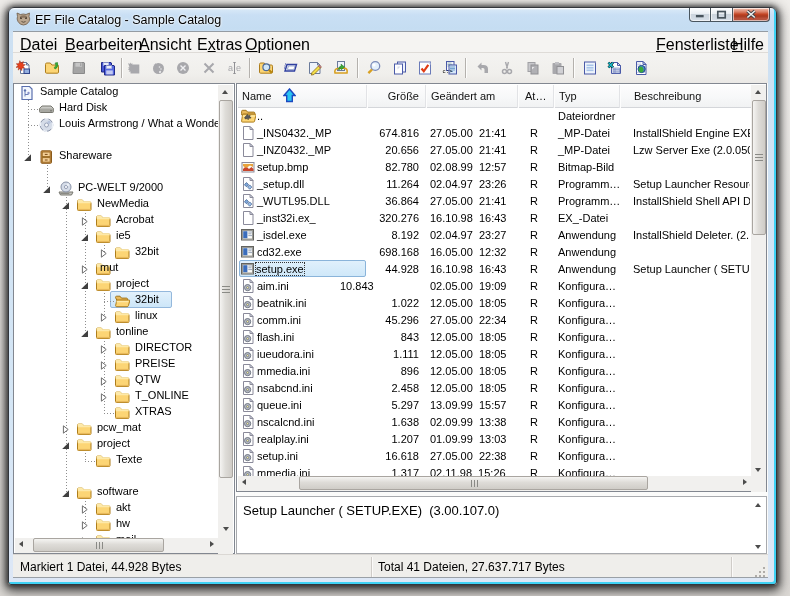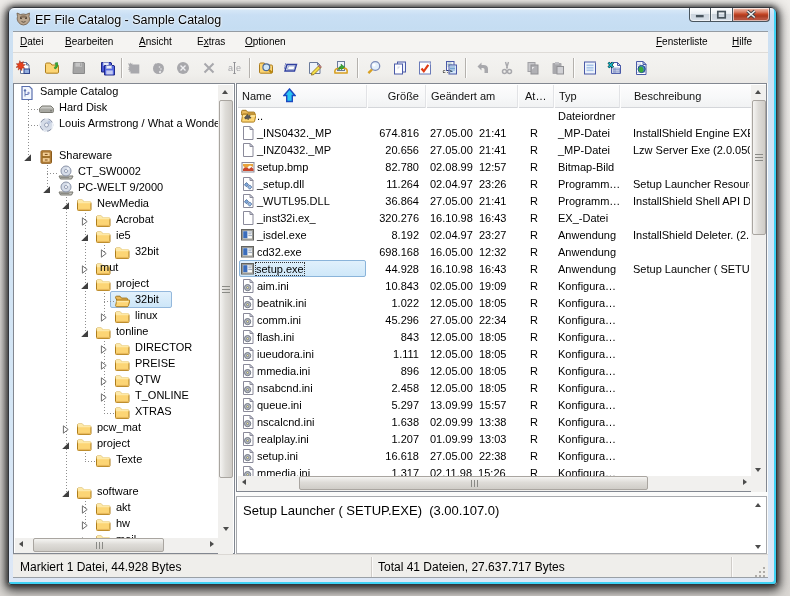--- a/index.html
+++ b/index.html
@@ -12,21 +12,21 @@
 #title{position:absolute;left:26px;top:5px;font-size:12.5px;color:#000;text-shadow:0 0 3px #fff,0 0 2px #fff;white-space:nowrap}
 
 .cb{position:absolute;top:0;height:14px;border:1px solid #49555e;border-top:none;box-shadow:inset 0 0 0 1px rgba(255,255,255,.6)}
 #b-min{left:680px;width:22px;border-radius:0 0 0 4px;background:linear-gradient(180deg,#fdfeff 0,#e9eef3 45%,#ccd5de 50%,#d7dfe8 100%)}
 #b-max{left:702px;width:22px;border-left:none;background:linear-gradient(180deg,#fdfeff 0,#e9eef3 45%,#ccd5de 50%,#d7dfe8 100%)}
 #b-cls{left:724px;width:37px;border-left:none;border-radius:0 0 4px 0;background:linear-gradient(180deg,#f2c3b2 0,#db8168 30%,#c34524 48%,#a93a20 62%,#bd5741 85%,#a04532 100%)}
 .glyph{position:absolute;left:0;top:0;width:100%;height:100%}
 
 #client{position:absolute;left:4px;top:23px;width:755px;height:547px;background:#fbfbfa;border-top:1px solid #959ca3;border-bottom:1px solid #9aa0a6;overflow:hidden}
 #menubar{position:absolute;left:0;top:0;width:755px;height:21px;background:#f5f4f2;border-bottom:1px solid #dedbd7}
-.mi{position:absolute;top:4px;font-size:10px;color:#000;white-space:nowrap}
+.mi{position:absolute;top:4px;font-size:16px;color:#000;white-space:nowrap}
 .mi u{text-decoration:underline}
 #toolbar{position:absolute;left:0;top:21px;width:755px;height:30px;background:linear-gradient(180deg,#f4f3f1 0,#f0efec 70%,#eae8e5 100%)}
 .ti{position:absolute;top:7px;width:16px;height:16px}
 .tsep{position:absolute;top:5px;width:1px;height:20px;background:#b4b1ad;box-shadow:1px 0 0 #fdfdfc}
 
 .panel{position:absolute;border:1px solid #828790;background:#fff}
 #treep{left:0px;top:51px;width:222px;height:471px}
 #listp{left:223px;top:51px;width:531px;height:409px}
 #descp{left:223px;top:464px;width:531px;height:58px}
 #statusbar{position:absolute;left:0;top:522px;width:755px;height:25px;background:#efeeeb;border-top:1px solid #dbd8d4}
@@ -268,31 +268,20 @@
           </svg>
 <div class="tic" style="left:24px"><svg width="16" height="16" viewBox="0 0 16 16">
               <rect x="3" y="1.8" width="10.5" height="12.5" rx="1" fill="#dfa055" stroke="#8a5a1c"></rect>
               <rect x="4.2" y="3" width="8" height="4.6" fill="#f4cf96" stroke="#9a6a24"></rect>
               <rect x="4.2" y="8.6" width="8" height="4.6" fill="#f4cf96" stroke="#9a6a24"></rect>
               <rect x="6.8" y="4.9" width="2.8" height="1" fill="#7a4a14"></rect>
               <rect x="6.8" y="10.5" width="2.8" height="1" fill="#7a4a14"></rect>
             </svg></div>
 <div class="tl" style="left:45px">Shareware</div>
 </div>
-<div class="tr" style="top:81px">
-<div class="dhl" style="left:33px;top:8px;width:10px"></div>
-<div class="tic" style="left:43px"><svg width="18" height="17" viewBox="0 0 18 17">
-              <path d="M2 11 h14 l-1.5 3 h-11 Z" fill="#c5c5c0" stroke="#77776f"></path>
-              <rect x="3.3" y="12" width="9" height="1" fill="#8a8a84"></rect>
-              <circle cx="9" cy="6" r="5" fill="#d5dce8" stroke="#8a93a8"></circle>
-              <circle cx="9" cy="6" r="1.6" fill="#f4f6fa" stroke="#9aa3b8"></circle>
-              <circle cx="11" cy="3.8" r="1.3" fill="#eef2f8" opacity="0.9"></circle>
-            </svg></div>
-<div class="tl" style="left:64px">CT_SW0002</div>
-</div>
 <div class="tr" style="top:97px">
 <svg class="ex" style="left:28px" viewBox="0 0 9 9">
             <path d="M8 1.2 v6.8 h-6.8 Z" fill="#404040"></path>
           </svg>
 <div class="tic" style="left:43px"><svg width="18" height="17" viewBox="0 0 18 17">
               <path d="M2 11 h14 l-1.5 3 h-11 Z" fill="#c5c5c0" stroke="#77776f"></path>
               <rect x="3.3" y="12" width="9" height="1" fill="#8a8a84"></rect>
               <circle cx="9" cy="6" r="5" fill="#d5dce8" stroke="#8a93a8"></circle>
               <circle cx="9" cy="6" r="1.6" fill="#f4f6fa" stroke="#9aa3b8"></circle>
               <circle cx="11" cy="3.8" r="1.3" fill="#eef2f8" opacity="0.9"></circle>
@@ -688,21 +677,21 @@
 <div class="lc" style="left:396px;width:117px;overflow:hidden">Setup Launcher ( SETUP</div>
 </div>
 <div class="lr" style="top:194px;left:0;width:515px">
 <div class="lic"><svg width="16" height="16" viewBox="0 0 16 16">
               <path d="M3.5 1.5 h6.5 l3 3 v10 h-9.5 Z" fill="#fff" stroke="#8a8a9a" stroke-width="1"></path>
               <path d="M10 1.5 v3 h3 Z" fill="#dfe4ee" stroke="#8a8a9a" stroke-width="1"></path>
               <circle cx="7.6" cy="9.6" r="3.1" fill="#b9bec9" stroke="#6e7480" stroke-width="1"></circle>
               <circle cx="7.6" cy="9.6" r="1.1" fill="#f7f09a" stroke="#6e7480" stroke-width="0.8"></circle>
             </svg></div>
 <div class="lc" style="left:20px">aim.ini</div>
-<div class="lc" style="left:103px;width:79px;text-align:right">10.843</div>
+<div class="lc" style="left:103px;width:79px;text-align:left">10.843</div>
 <div class="lc" style="left:193px">02.05.00&nbsp; 19:09</div>
 <div class="lc" style="left:293px">R</div>
 <div class="lc" style="left:321px">Konfigura…</div>
 </div>
 <div class="lr" style="top:211px;left:0;width:515px">
 <div class="lic"><svg width="16" height="16" viewBox="0 0 16 16">
               <path d="M3.5 1.5 h6.5 l3 3 v10 h-9.5 Z" fill="#fff" stroke="#8a8a9a" stroke-width="1"></path>
               <path d="M10 1.5 v3 h3 Z" fill="#dfe4ee" stroke="#8a8a9a" stroke-width="1"></path>
               <circle cx="7.6" cy="9.6" r="3.1" fill="#b9bec9" stroke="#6e7480" stroke-width="1"></circle>
               <circle cx="7.6" cy="9.6" r="1.1" fill="#f7f09a" stroke="#6e7480" stroke-width="0.8"></circle>

